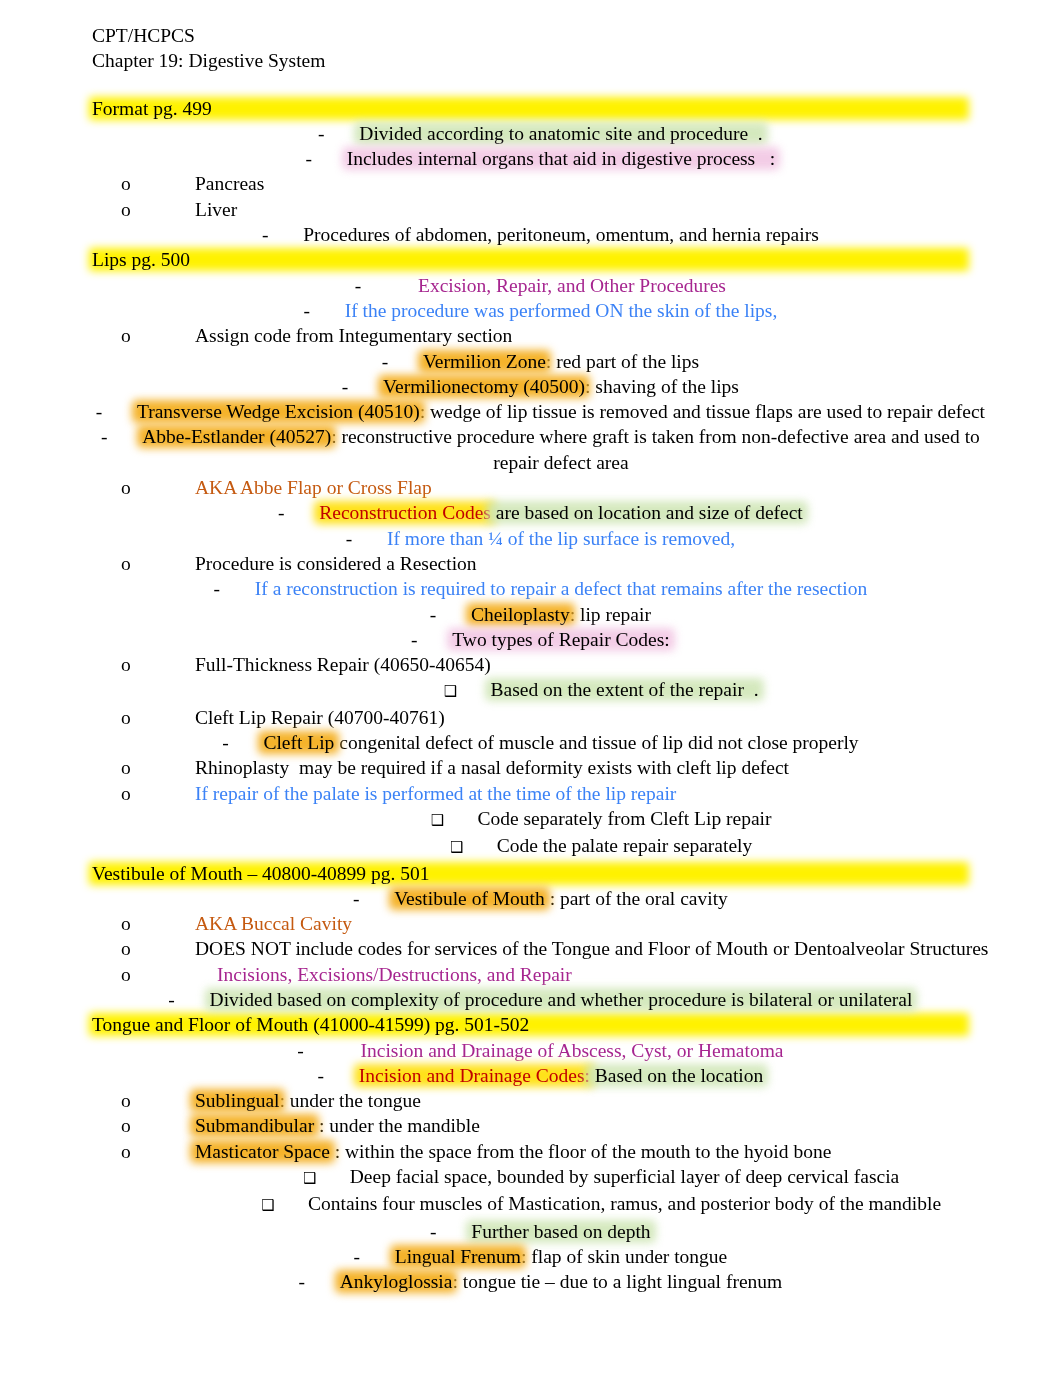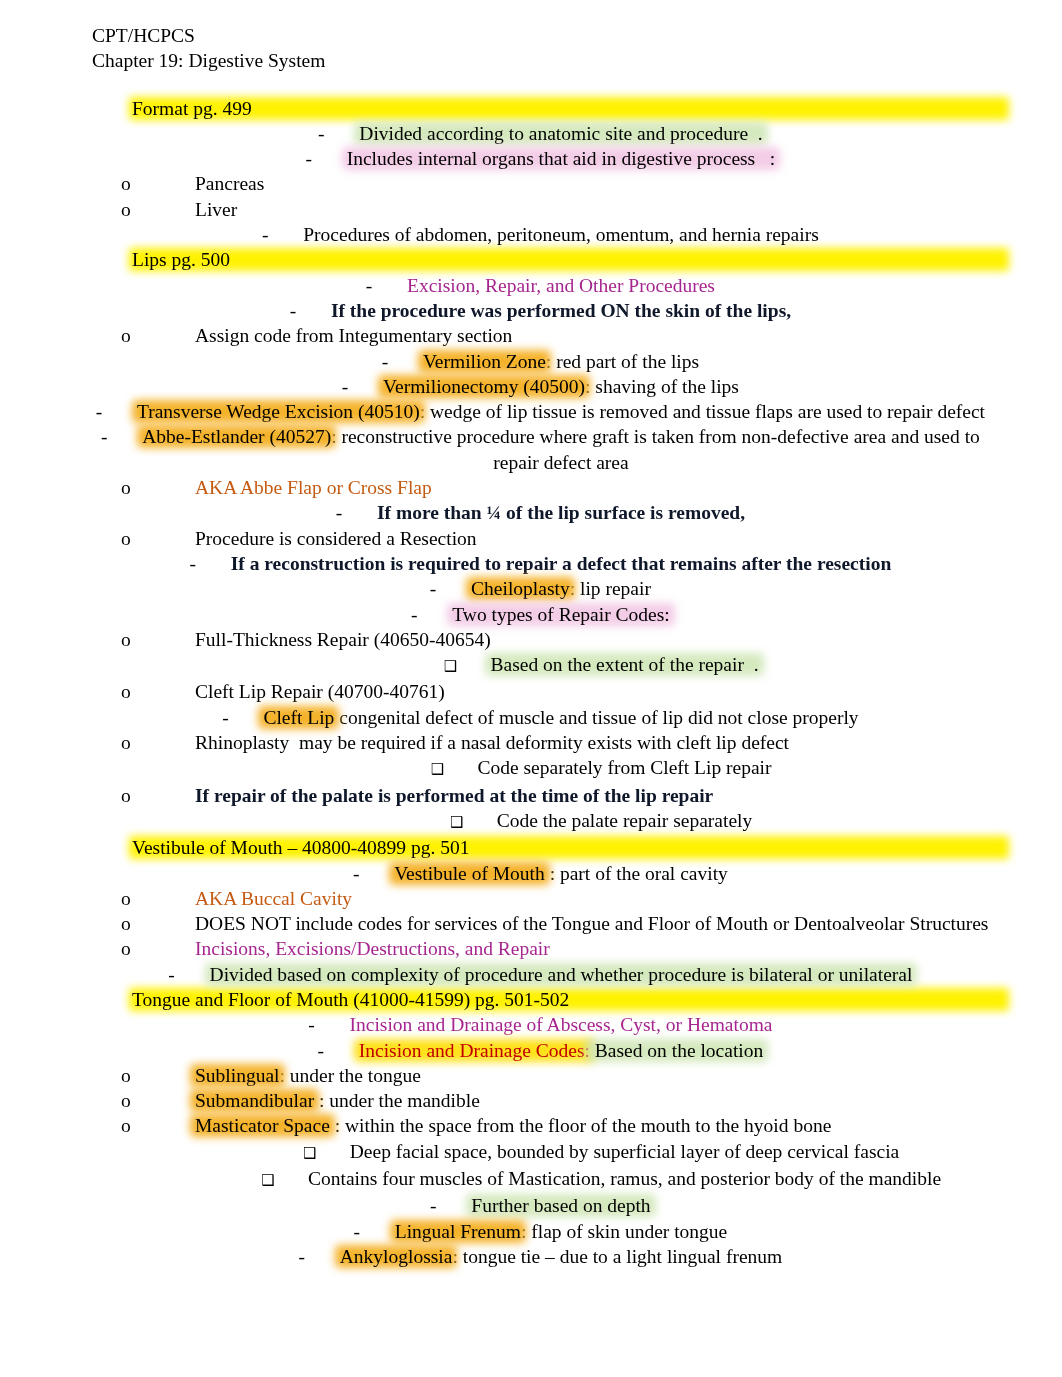--- a/index.html
+++ b/index.html
@@ -50,26 +50,25 @@
     text-align:center;
   }
   .mk{display:inline-block;}
   .mk1{width:38px;}
   .mk2{width:37px;}
   .mk3{width:40px;font-family:"DejaVu Sans",sans-serif;font-size:15px;}
 
   
   .c-red{color:#000000;}
   .c-dkred{color:#C00000;}
-  .c-blue{color:#0f172a;font-weight:bold;}
-  .c-purple{color:#A6258F;}
+  .c-blue{color:#3b82f6;}
+  .c-purple{color:#A6258F;margin-left:22px;}
   .c-orange{color:#C55A11;}
   .headbar{
     position:relative;
-    margin-left:40px;
   }
   .headbar::before{
     content:"";
     position:absolute;
     left:-3px;
     top:1px;
     width:880px;
     height:23px;
     background:#FFF200;
     filter:blur(4px);
@@ -128,20 +127,21 @@
   <div class="ln l1"><span class="mk mk1">-</span><span class="ho">Vermilion Zone</span><span>: red part of the lips</span></div>
 
   <div class="ln l1"><span class="mk mk1">-</span><span class="ho">Vermilionectomy (40500)</span><span>: shaving of the lips</span></div>
 
   <div class="ln l1"><span class="mk mk1">-</span><span class="ho">Transverse Wedge Excision (40510)</span><span>: wedge of lip tissue is removed and tissue flaps are used to repair defect</span></div>
 
   <div class="ln l1"><span class="mk mk1">-</span><span class="ho">Abbe-Estlander (40527)</span><span>: reconstructive procedure where graft is taken from non-defective area and used to repair defect area</span></div>
 
   <div class="ln l2"><span class="mk mk2">o</span><span class="c-orange">AKA Abbe Flap or Cross Flap</span></div>
 
+  <div class="ln l1"><span class="mk mk1">-</span><span class="hy c-dkred">Reconstruction Codes</span><span class="hg"> are based on location and size of defect</span></div>
 
   <div class="ln l1"><span class="mk mk1">-</span><span class="c-blue">If more than ¼ of the lip surface is removed,</span></div>
 
   <div class="ln l2"><span class="mk mk2">o</span><span>Procedure is considered a Resection</span></div>
 
   <div class="ln l1"><span class="mk mk1">-</span><span class="c-blue">If a reconstruction is required to repair a defect that remains after the resection</span></div>
 
 
   <div class="ln l1"><span class="mk mk1">-</span><span class="ho">Cheiloplasty</span><span>: lip repair</span></div>
 
@@ -150,23 +150,23 @@
   <div class="ln l2"><span class="mk mk2">o</span><span>Full-Thickness Repair (40650-40654)</span></div>
 
   <div class="ln l3"><span class="mk mk3">❑</span><span class="hg">Based on the extent of the repair  .</span></div>
 
   <div class="ln l2"><span class="mk mk2">o</span><span>Cleft Lip Repair (40700-40761)</span></div>
 
   <div class="ln l1"><span class="mk mk1">-</span><span class="ho">Cleft Lip</span><span> congenital defect of muscle and tissue of lip did not close properly</span></div>
 
   <div class="ln l2"><span class="mk mk2">o</span><span>Rhinoplasty  may be required if a nasal deformity exists with cleft lip defect</span></div>
 
+  <div class="ln l2"><span class="mk mk2">o</span><span class="c-blue">If repair of the palate is performed at the time of the lip repair</span></div>
+
   <div class="ln l3"><span class="mk mk3">❑</span><span>Code separately from Cleft Lip repair</span></div>
-
-  <div class="ln l2"><span class="mk mk2">o</span><span class="c-blue">If repair of the palate is performed at the time of the lip repair</span></div>
 
   <div class="ln l3"><span class="mk mk3">❑</span><span>Code the palate repair separately</span></div>
 
   <div class="ln headbar"><span>Vestibule of Mouth – 40800-40899 pg. 501</span></div>
 
   <div class="ln l1"><span class="mk mk1">-</span><span class="ho">Vestibule of Mouth</span><span> : part of the oral cavity</span></div>
 
   <div class="ln l2"><span class="mk mk2">o</span><span class="c-orange">AKA Buccal Cavity</span></div>
 
   <div class="ln l2"><span class="mk mk2">o</span><span>DOES NOT include codes for services of the Tongue and Floor of Mouth or Dentoalveolar Structures</span></div>

